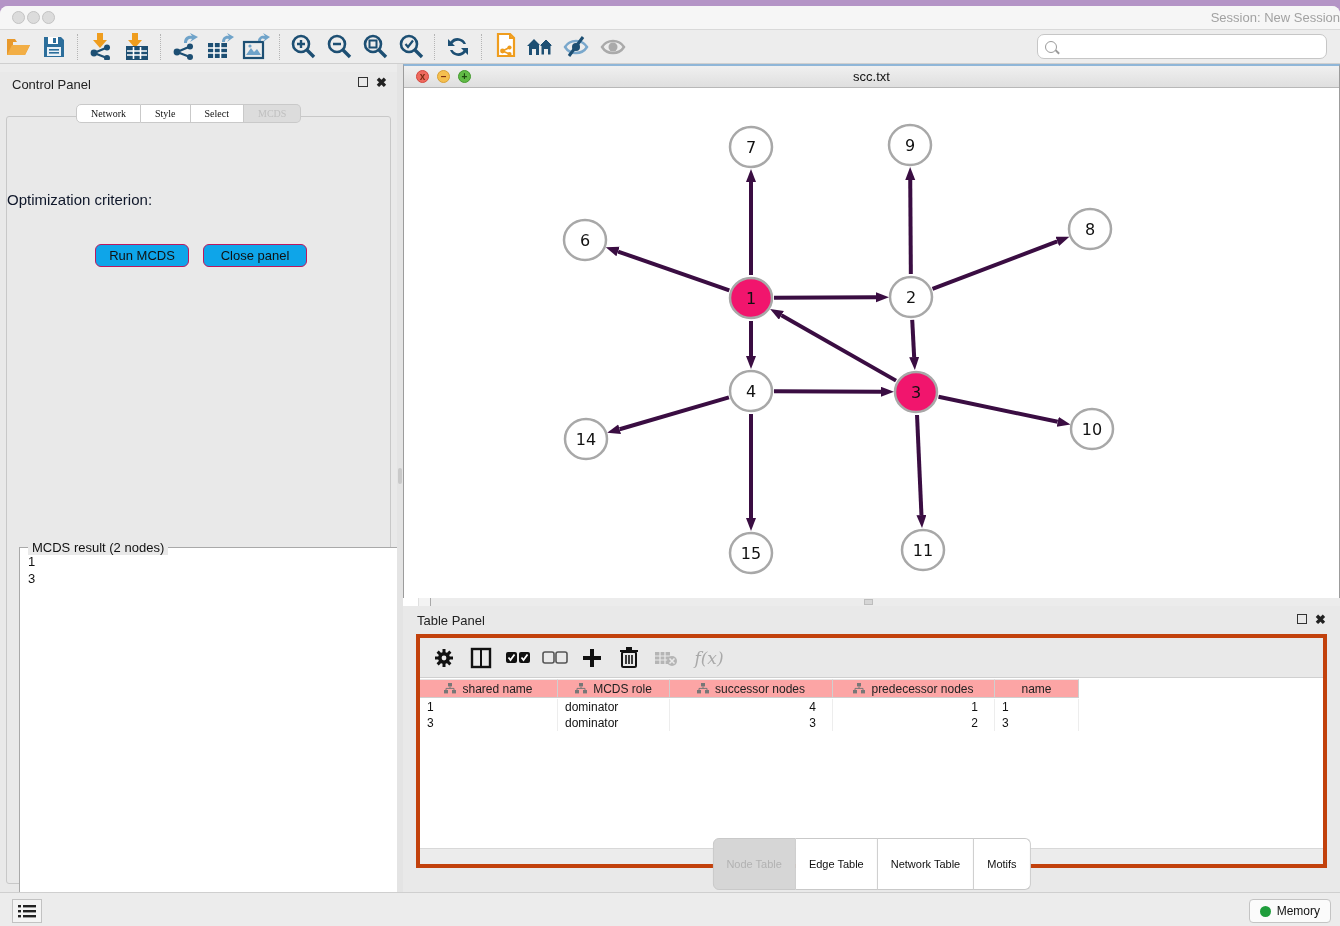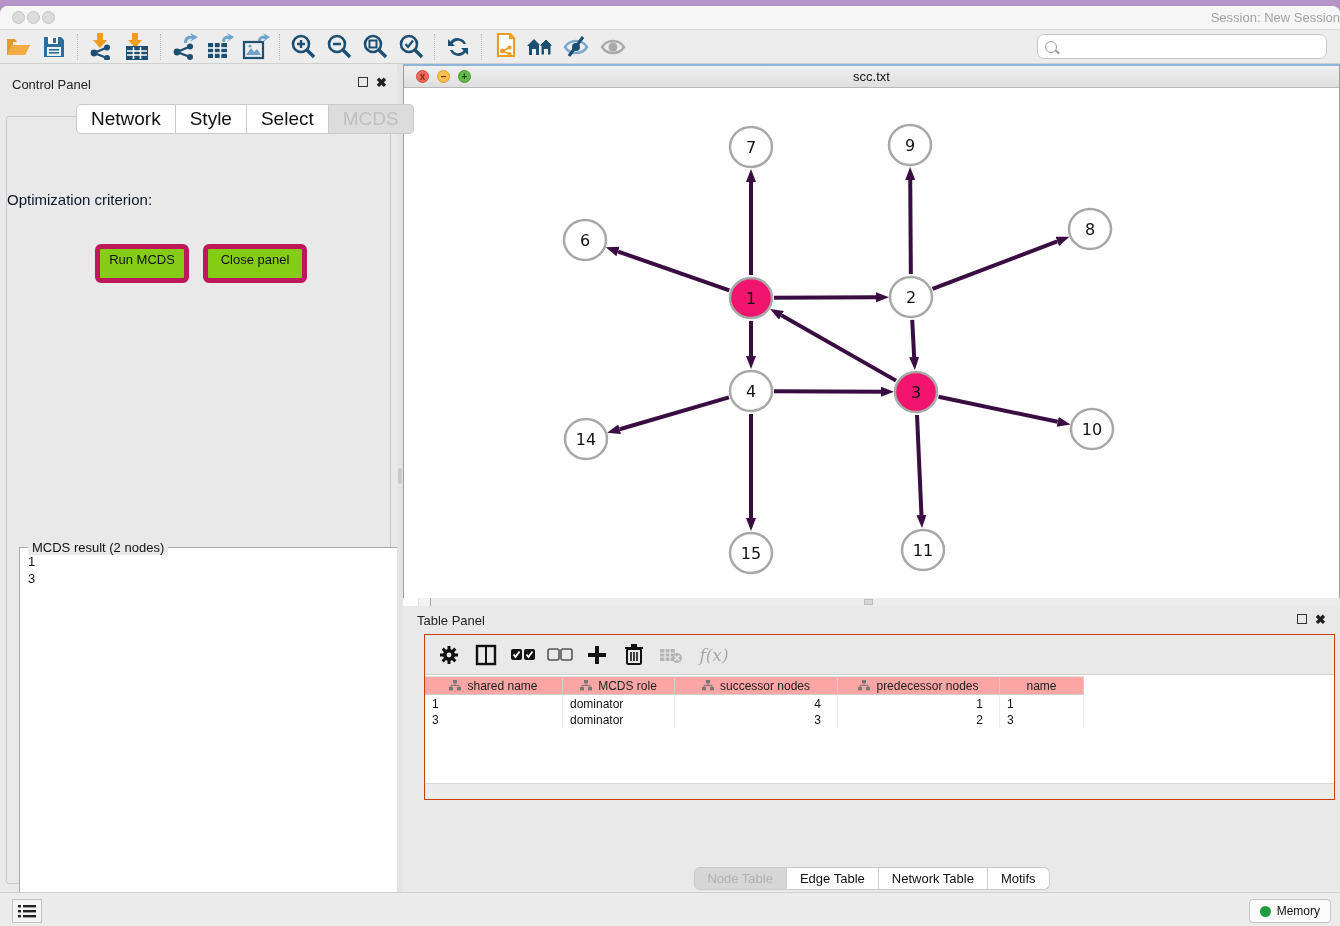--- a/index.html
+++ b/index.html
@@ -22,30 +22,30 @@
   .mag:after { content:""; position:absolute; left:9px; top:9px; width:5px; height:1.5px; background:#9a9a9a; transform:rotate(45deg); }
 
   
   .cpanel { position:absolute; left:0; top:58px; width:397px; height:828px; background:#e9e9e9;margin-top:8px; }
   .panel-head { position:absolute; left:0; top:0; width:100%; height:24px; }
   .panel-title { position:absolute; left:12px; top:5px; font-size:13px; color:#222; }
   .ph-icons { position:absolute; right:10px; top:5px; display:flex; gap:8px; }
   .ph-float { width:10px; height:10px; border:1.5px solid #333; }
   .ph-close { font-size:13px; font-weight:bold; color:#222; line-height:11px; }
   .cp-tabs { position:absolute; left:76px; top:32px; display:flex; z-index:2; }
-  .cp-tab { font-size:19px; padding:3px 14px; background:#fff; border:1px solid #c9c9c9; border-left:none; color:#111; }
+  .cp-tab { font-size:10px; padding:3px 14px; background:#fff; border:1px solid #c9c9c9; border-left:none; color:#111;font-family:Liberation Serif, serif; }
   .cp-tab:first-child { border-left:1px solid #c9c9c9; border-radius:5px 0 0 5px; }
   .cp-tab.sel { background:#dcdcdc; color:#bfbfbf; border-radius:0 5px 5px 0; }
   .cp-box { position:absolute; left:6px; top:44px; width:385px; height:768px; border:1px solid #c8c8c8; border-radius:3px; background:#e9e9e9; }
   .opt-label { position:absolute; left:0; top:74px; width:100%; text-align:left; font-size:15px; color:#0f172a; }
   .dropdown { position:absolute; left:45px; top:94px; width:308px; height:23px; background:#fff; border:1px solid #bbb; border-radius:6px; display:flex; align-items:center; font-size:13px; padding-left:10px; }
   .dd-stepper { position:absolute; right:8px; top:3px; display:flex; flex-direction:column; gap:2px; }
   .dd-up { width:0; height:0; border-left:4px solid transparent; border-right:4px solid transparent; border-bottom:5px solid #666; }
   .dd-dn { width:0; height:0; border-left:4px solid transparent; border-right:4px solid transparent; border-top:5px solid #666; }
-  .cp-btn { position:absolute; top:127px; height:39px; background:#84cc16; border:5px solid #be185d; border-radius:6px; font-size:13px; text-align:center; line-height:21px; color:#111; }
+  .cp-btn { position:absolute; top:127px; height:23px; background:#0ea5e9; border:1px solid #be185d; border-radius:6px; font-size:13px; text-align:center; line-height:21px; color:#111; }
   .mcds-group { position:absolute; left:12px; top:430px; width:412px; height:378px; border:1px solid #a9a9a9; background:#fff; }
   .mcds-label { position:absolute; left:8px; top:-8px; background:#e9e9e9; padding:0 4px; font-size:13px; color:#111; }
   .mcds-lines { position:absolute; left:0; top:0; width:calc(100% - 12px); height:100%; padding:5px 8px; font-size:13px; color:#111; line-height:17px; white-space:pre-line; }
   .mcds-scroll { position:absolute; right:0; top:0; width:12px; height:100%; background:#f3f3f3; border-left:1px solid #e0e0e0; }
 
   
   .vsplit { position:absolute; left:397px; top:58px; width:6px; height:828px; background:#e4e4e4; }
   .vsplit-handle { position:absolute; left:1px; top:404px; width:4px; height:16px; background:#c9c9c9; border-radius:2px; }
 
   
@@ -54,32 +54,32 @@
   .net-title { position:absolute; width:100%; text-align:center; top:3px; font-size:13px; color:#111; }
   .ntl { position:absolute; top:4px; width:13px; height:13px; border-radius:50%; font-size:10px; font-weight:bold; text-align:center; line-height:12px; color:#7c2d12; }
   .ntl.r { background:#ee6a5e; border:1px solid #d5473e; }
   .ntl.y { background:#f5bf4f; border:1px solid #d9a033; }
   .ntl.g { background:#61ba46; border:1px solid #43992e; color:#1d4a10; }
   .net-canvas { position:absolute; left:0; top:23px; width:935px; height:509px; background:#fff; }
   .net-grip { position:absolute; left:460px; bottom:-8px; width:9px; height:6px; background:#d6d6d6; border:1px solid #bdbdbd; }
 
   
   .tpanel { position:absolute; left:403px; top:600px; width:937px; height:286px; background:#e9e9e9; }
-  .tp-box { position:absolute; left:13px; top:28px; width:911px; height:166px; border:1px solid #c2410c; background:#fff;margin-left:8px; }
+  .tp-box { position:absolute; left:13px; top:28px; width:911px; height:234px; border:4px solid #c2410c; background:#fff; }
   .tp-toolbar { position:absolute; left:0; top:0; width:100%; height:40px; background:#e9e9e9; border-bottom:1px solid #d0d0d0; display:flex; align-items:center; padding-left:10px; gap:9px; }
   .tp-btn { width:28px; height:28px; display:flex; align-items:center; justify-content:center; }
   .fx { font-family:"DejaVu Serif", serif; font-style:italic; font-size:17px; color:#a9a9a9; }
   .thead { position:absolute; left:0; top:41px; height:19px; display:flex; background:#fca5a5; }
   .th { border-right:1px solid #cfcfcf; border-bottom:1px solid #cfcfcf; border-top:1px solid #e5e5e5; display:flex; align-items:center; justify-content:center; gap:6px; font-size:12px; color:#222; }
   .trow { position:absolute; left:0; height:16px; display:flex; font-size:12px; color:#111; }
   .td { padding:1px 7px 0 7px; border-right:1px solid #ededed; overflow:hidden; }
   .td.num { text-align:right; padding-right:16px; }
   .tp-hscroll { position:absolute; left:0; bottom:0; width:100%; height:16px; background:#ececec; border-top:1px solid #d8d8d8; }
   .tp-tabs { position:absolute; left:50%; transform:translateX(-50%); bottom:2px; display:flex; }
-  .tp-tab { font-size:13px; padding:3px 13px; background:#fff; border:1px solid #c9c9c9; border-left:none; color:#111; white-space:nowrap; }
+  .tp-tab { font-size:11px; padding:19px 13px; background:#fff; border:1px solid #c9c9c9; border-left:none; color:#111; white-space:nowrap; }
   .tp-tab.sel { background:#d6d6d6; color:#b2b2b2; border-left:1px solid #c9c9c9; border-radius:6px 0 0 6px; }
   .tp-tab:last-child { border-radius:0 6px 6px 0; }
 
   
   .statusbar { position:absolute; left:0; top:886px; width:100%; height:34px; background:#ececec; border-top:1px solid #cfcfcf; }
   .sb-list { position:absolute; left:12px; top:6px; width:30px; height:24px; background:#f4f4f4; border:1px solid #c2c2c2; display:flex; align-items:center; justify-content:center; }
   .sb-mem { position:absolute; right:9px; top:6px; height:24px; background:#fbfbfb; border:1px solid #c4c4c4; border-radius:4px; display:flex; align-items:center; gap:6px; padding:0 10px; font-size:12px; color:#111; }
   .mem-dot { width:11px; height:11px; border-radius:50%; background:#1f9d3c; }
 
   svg { display:block; }

